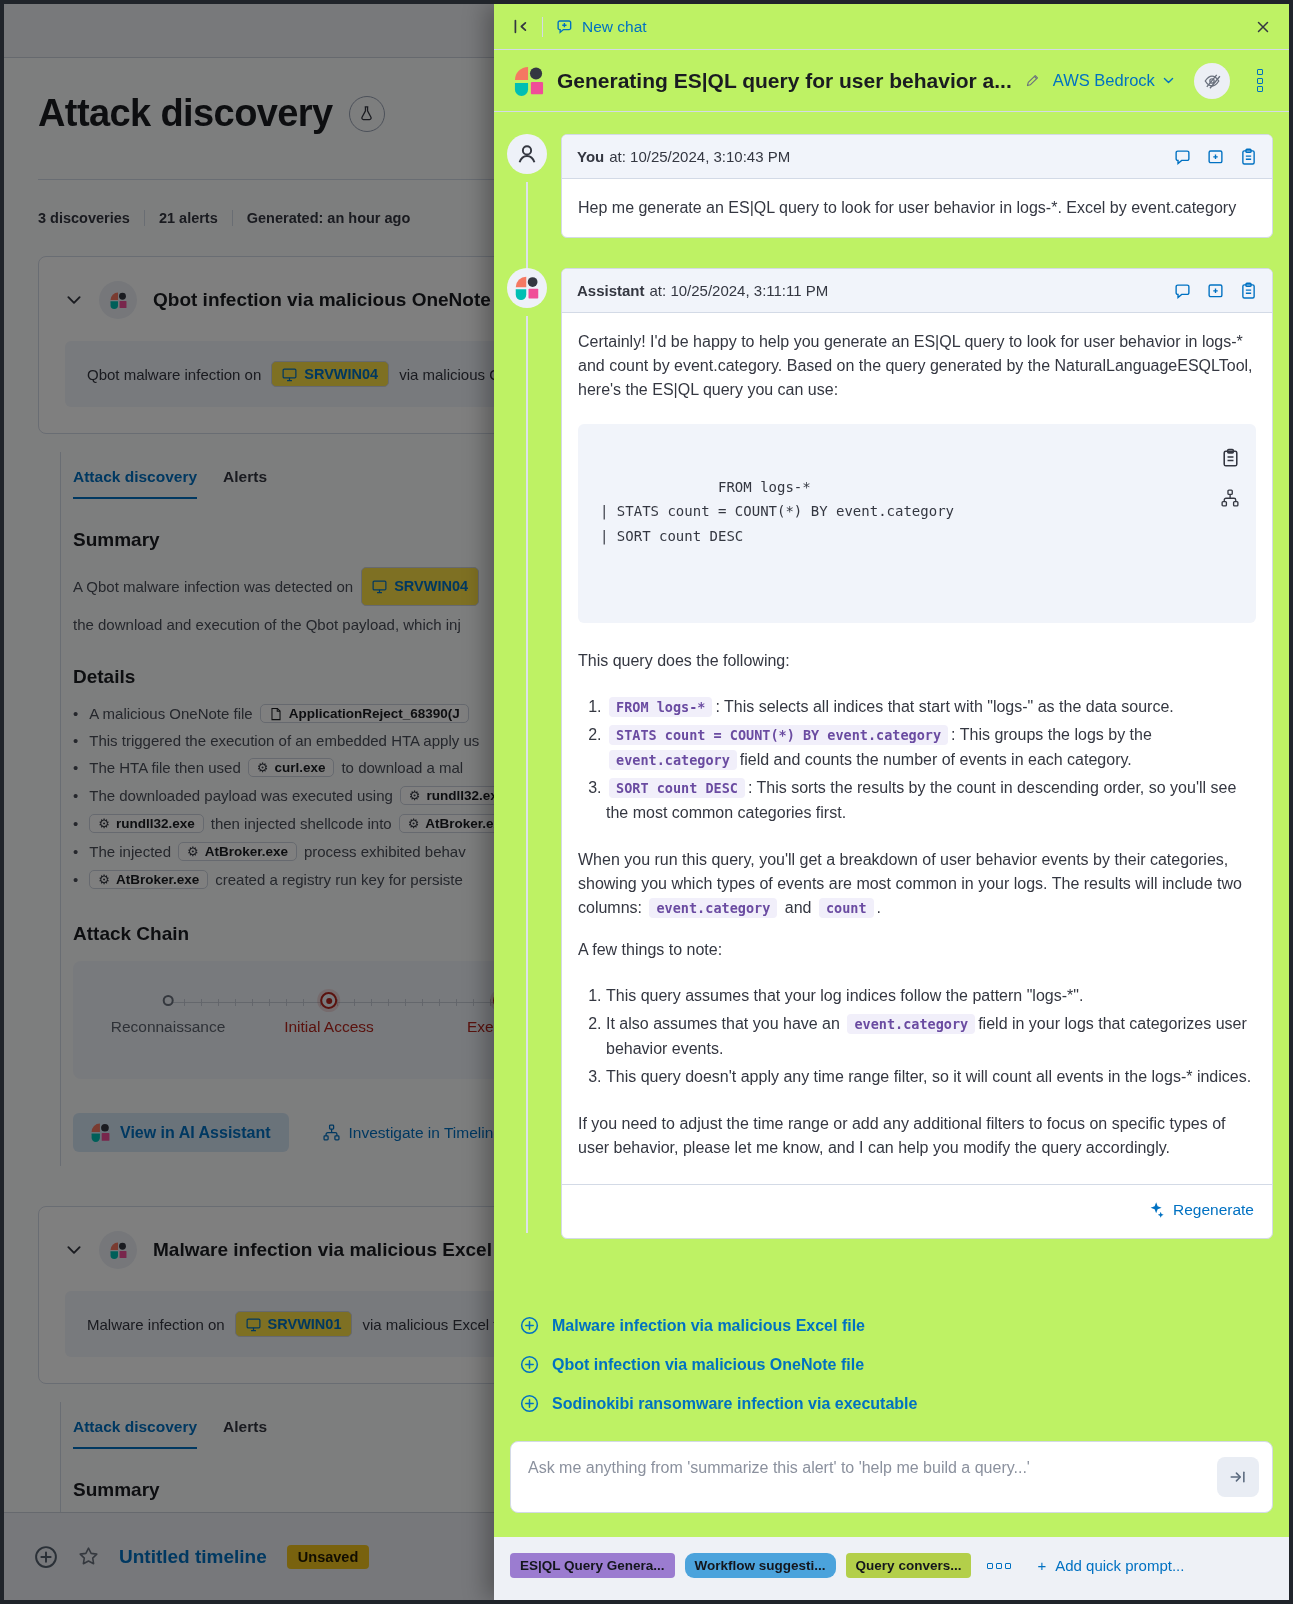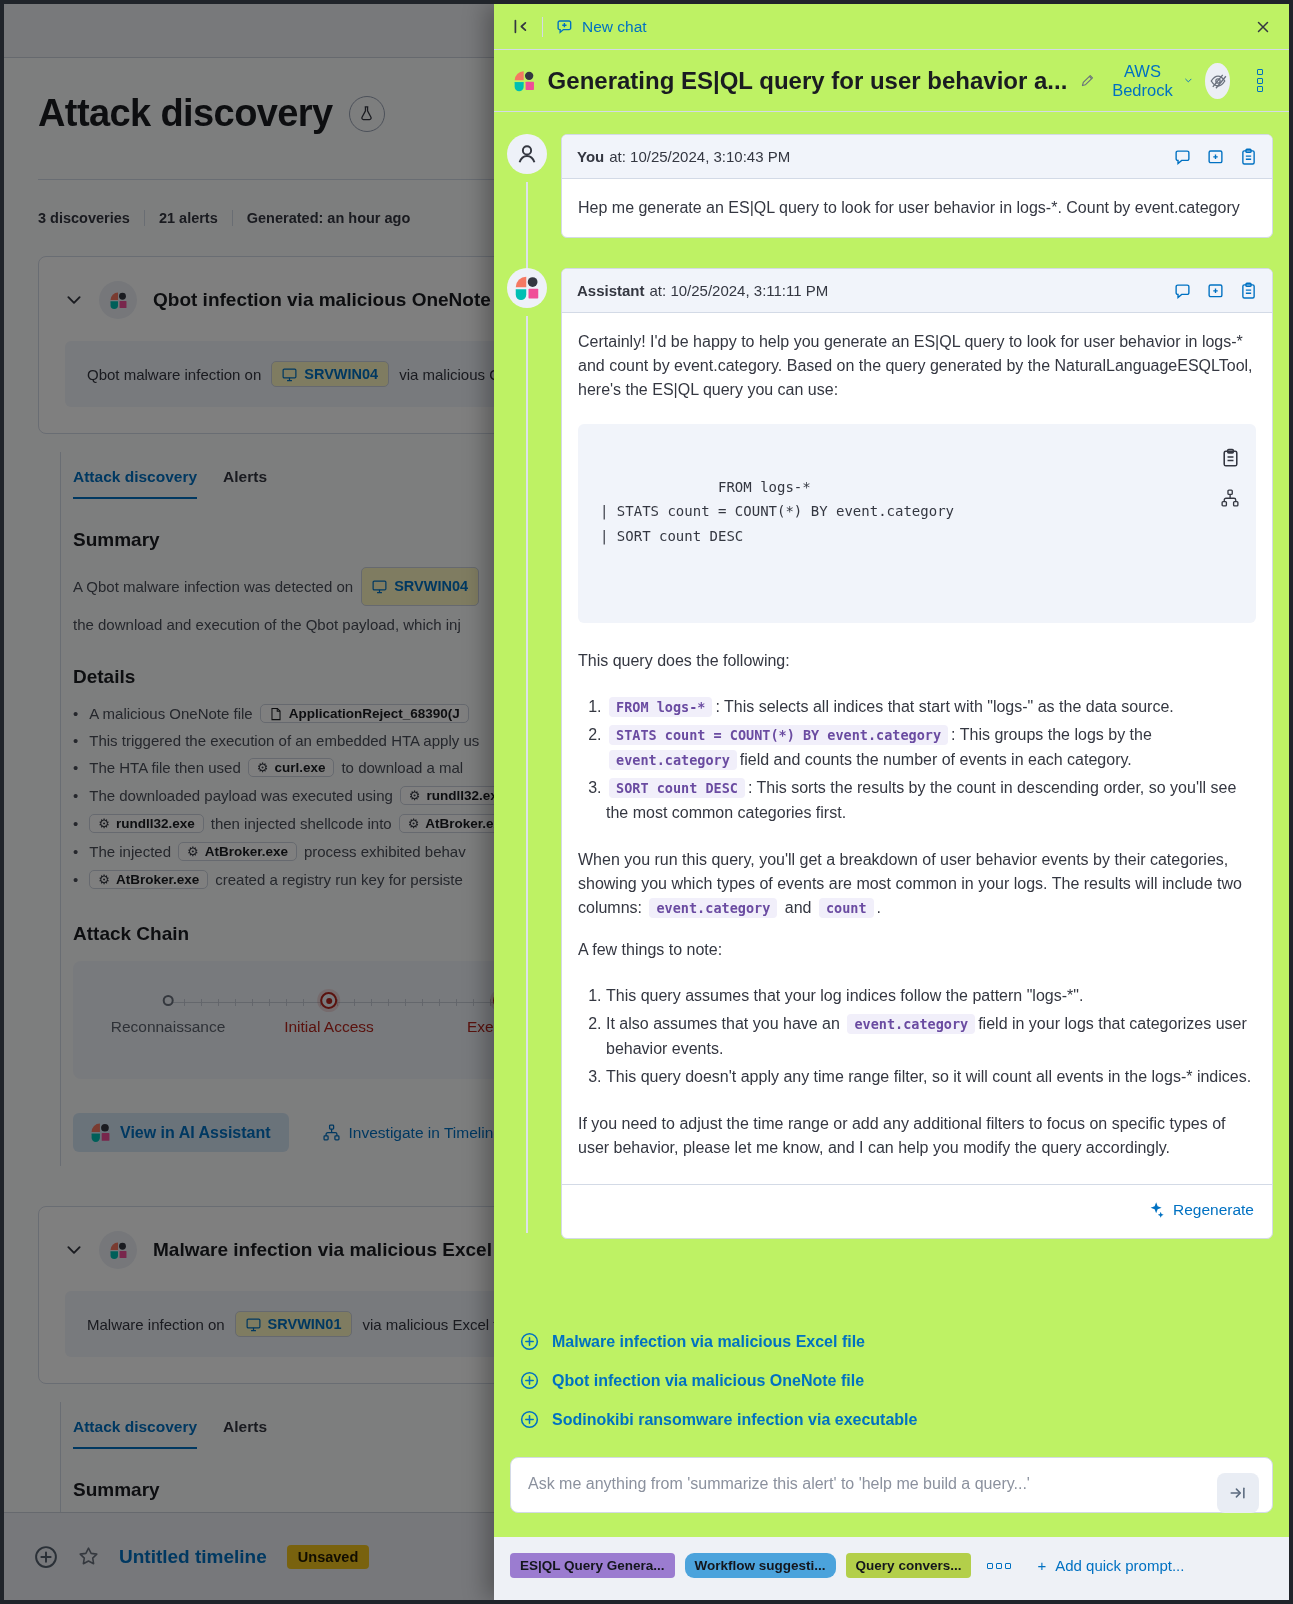--- a/index.html
+++ b/index.html
@@ -17,21 +17,21 @@
   .page-rule { border:0; border-top:1px solid #d3dae6; margin:0 0 30px; width:1230px; }
   .stats { display:flex; align-items:center; gap:14px; font-size:14.5px; font-weight:700; color:#343741; margin-bottom:30px; }
   .stat-div { width:1px; height:16px; background:#d3dae6; }
 
   .disc-card { width:990px; background:#fff; border:1px solid #d3dae6; border-radius:8px; padding:24px 26px 26px; }
   .disc-head { display:flex; align-items:center; gap:16px; }
   .chev { color:#343741; flex:0 0 auto; }
   .disc-avatar { width:38px; height:38px; border-radius:50%; background:#eceff5; display:grid; place-items:center; flex:0 0 auto;}
   .disc-title { font-size:19px; font-weight:700; color:#1a1c21; white-space:nowrap; }
   .disc-chipbox { margin:22px 0 0 0; background:#f1f4fa; border-radius:6px; padding:20px 22px; font-size:15px; color:#343741; display:flex; align-items:center; gap:10px; white-space:nowrap; }
-  .host-badge { display:inline-flex; align-items:center; gap:7px; background:#fef9c3; border:1px solid #ccd3de; border-radius:5px; padding:4px 10px; color:#0071c2; font-weight:600; font-size:14.5px; white-space:nowrap;}
+  .host-badge { display:inline-flex; align-items:center; gap:7px; background:#fde047; border:1px solid #ccd3de; border-radius:5px; padding:4px 10px; color:#0071c2; font-weight:600; font-size:14.5px; white-space:nowrap;}
   .proc-badge { display:inline-flex; align-items:center; gap:6px; background:#fff; border:1px solid #ccd3de; border-radius:5px; padding:1px 8px; color:#1a1c21; font-weight:700; font-size:13.5px; white-space:nowrap;}
   .proc-badge .g { font-size:13px; color:#343741; font-weight:400; }
 
   .disc-section { border-left:1px solid #d3dae6; margin:18px 0 40px 22px; padding:16px 0 4px 12px; width:950px; }
   .tabs { display:flex; gap:26px; font-size:15.5px; font-weight:700; margin-bottom:30px; }
   .tab { color:#343741; padding-bottom:11px; }
   .tab.active { color:#0071c2; border-bottom:2px solid #0071c2; }
   .sec-h { font-size:19px; font-weight:700; color:#1a1c21; margin-bottom:16px; }
   .sec-text { font-size:15px; color:#4a4f59; line-height:2.0; white-space:nowrap; }
   .sec-text .row { display:flex; align-items:center; gap:8px; margin-bottom:4px; }
@@ -61,21 +61,21 @@
   .overlay { position:absolute; inset:0; background:rgba(0,0,0,.5); z-index:5; }
 
   
   .flyout { position:absolute; top:0; bottom:0; left:483px; right:0; background:#bef264; z-index:10; box-shadow:-8px 0 22px rgba(0,0,0,.3); display:flex; flex-direction:column;margin-left:7px; }
   .fly-top { flex:0 0 46px; display:flex; align-items:center; gap:13px; padding:0 18px; border-bottom:1px solid #d3dae6; }
   .top-div { width:1px; height:20px; background:#d3dae6; }
   .new-chat { display:inline-flex; align-items:center; gap:9px; color:#0071c2; font-size:15.5px; font-weight:500; background:none; border:none; font-family:inherit; }
   .close-x { margin-left:auto; background:none; border:none; color:#343741; }
 
   .fly-title-row { flex:0 0 62px; display:flex; align-items:center; gap:13px; padding:0 20px; border-bottom:1px solid #d3dae6; }
-  .fly-title { font-size:24px; font-weight:700; color:#1a1c21; white-space:nowrap; }
+  .fly-title { font-size:21px; font-weight:700; color:#1a1c21; white-space:nowrap; }
   .pencil { color:#69707d; }
   .connector { display:inline-flex; align-items:center; gap:7px; color:#0071c2; font-size:16.5px; background:none; border:none; font-family:inherit; }
   .eye-wrap { margin-left:auto; width:36px; height:36px; border-radius:50%; background:#eceff5; display:grid; place-items:center; color:#69707d; border:none; }
   .boxesv { display:flex; flex-direction:column; gap:2.5px; margin:0 6px 0 14px; background:none; border:none; }
   .boxesv i { width:6px; height:6px; border:1.6px solid #0071c2; border-radius:1px; display:block; }
 
   .fly-convo { flex:1 1 auto; overflow:hidden; padding:22px 16px 0 13px; }
   .msg { position:relative; display:flex; gap:14px; margin-bottom:30px; }
   .msg::before { content:""; position:absolute; left:19px; width:2px; background:#dde2ea; }
   .msg-user::before { top:48px; bottom:-36px; }
@@ -99,21 +99,21 @@
   ol.msg-list li { margin-bottom:3px; line-height:1.56; }
 
   .body-hr { border:0; border-top:1px solid #d3dae6; margin:24px -16px 0; }
   .regen-row { display:flex; justify-content:flex-end; padding:16px 2px 2px; }
   .regen { display:inline-flex; align-items:center; gap:9px; color:#0071c2; font-size:15.5px; font-weight:500; background:none; border:none; font-family:inherit;text-align:right; }
 
   .fly-suggestions { flex:0 0 auto; padding:2px 16px 8px 26px; }
   .sugg { display:flex; align-items:center; gap:13px; color:#0071c2; font-size:16px; font-weight:600; padding:10px 0; background:none; border:none; font-family:inherit; }
 
   .fly-prompt { flex:0 0 auto; position:relative; padding:10px 16px 20px; }
-  .prompt-ta { width:100%; height:56px; border:1px solid #d3dae6; border-radius:8px; padding:17px 70px 10px 17px; font-size:16px; color:#343741; font-family:inherit; resize:none; background:#fff; }
+  .prompt-ta { width:100%; height:72px; border:1px solid #d3dae6; border-radius:8px; padding:17px 70px 10px 17px; font-size:16px; color:#343741; font-family:inherit; resize:none; background:#fff; }
   .prompt-ta::placeholder { color:#8b919e; }
   .send-btn { position:absolute; right:30px; top:26px; width:42px; height:40px; border:none; border-radius:8px; background:#e9edf4; display:grid; place-items:center; color:#5b6a7e; }
 
   .fly-footer { flex:0 0 auto; background:#eef1f6; padding:16px 16px 22px; display:flex; align-items:center; gap:10px; }
   .qp { border:none; border-radius:4px; padding:5px 10px; font-size:13.5px; font-weight:700; color:#14161c; font-family:inherit; white-space:nowrap; }
   .qp1 { background:#9b7cd0; } .qp2 { background:#4ba3dc;border-radius:9px; } .qp3 { background:#b3cf4a; }
   .boxesh { display:flex; gap:3px; margin:0 6px; background:none; border:none; }
   .boxesh i { width:6px; height:6px; border:1.6px solid #0071c2; border-radius:1px; display:block; }
   .add-qp { display:inline-flex; gap:9px; align-items:center; color:#0071c2; font-size:15px; font-weight:500; background:none; border:none; font-family:inherit; margin-left:10px; }
 
@@ -506,21 +506,21 @@
                     </svg>
                   </button>
               <button>
                     <svg class="ic" width="17" height="17" viewBox="0 0 16 16">
                       <use href="#i-clipboard"></use>
                     </svg>
                   </button>
             </span>
           </div>
           <div class="comment-body">
-            <p>Hep me generate an  ES|QL query to look for user behavior in logs-*. Count by event.category</p>
+            <p>Hep me generate an  ES|QL query to look for user behavior in logs-*. Excel by event.category</p>
           </div>
         </div>
       </div>
 
       <div class="msg msg-assistant">
         <div class="avatar">
               <svg class="ic" width="24" height="24" viewBox="0 0 32 32">
                 <use href="#i-ailogo"></use>
               </svg>
             </div>

